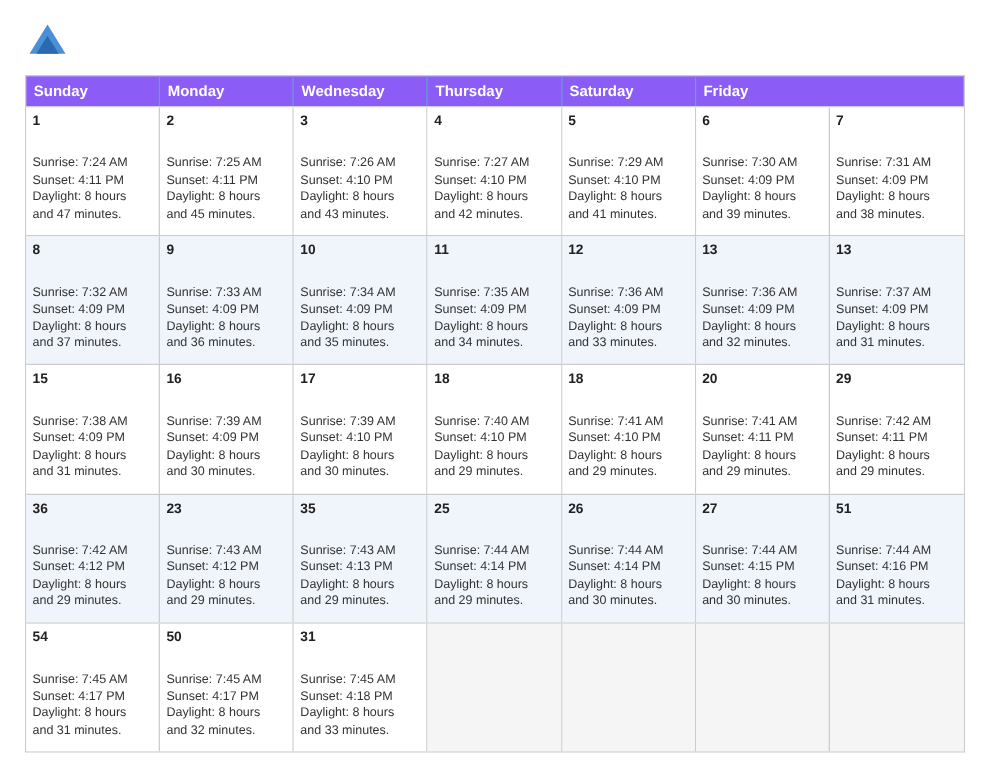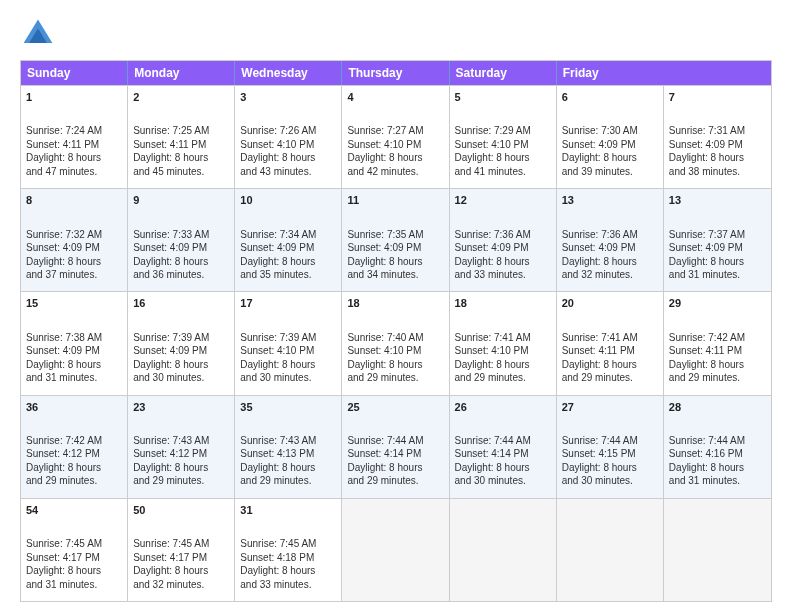--- a/index.html
+++ b/index.html
@@ -250,21 +250,21 @@
           </div>
           <div class="cal-cell alt-row">
             <span class="day-num">26</span>
             <div class="cell-text">Sunrise: 7:44 AM<br>Sunset: 4:14 PM<br>Daylight: 8 hours<br>and 30 minutes.</div>
           </div>
           <div class="cal-cell alt-row">
             <span class="day-num">27</span>
             <div class="cell-text">Sunrise: 7:44 AM<br>Sunset: 4:15 PM<br>Daylight: 8 hours<br>and 30 minutes.</div>
           </div>
           <div class="cal-cell alt-row">
-            <span class="day-num">28</span>
+            <span class="day-num">51</span>
             <div class="cell-text">Sunrise: 7:44 AM<br>Sunset: 4:16 PM<br>Daylight: 8 hours<br>and 31 minutes.</div>
           </div>
         </div>
         <div class="cal-row">
           <div class="cal-cell">
             <span class="day-num">54</span>
             <div class="cell-text">Sunrise: 7:45 AM<br>Sunset: 4:17 PM<br>Daylight: 8 hours<br>and 31 minutes.</div>
           </div>
           <div class="cal-cell">
             <span class="day-num">50</span>

